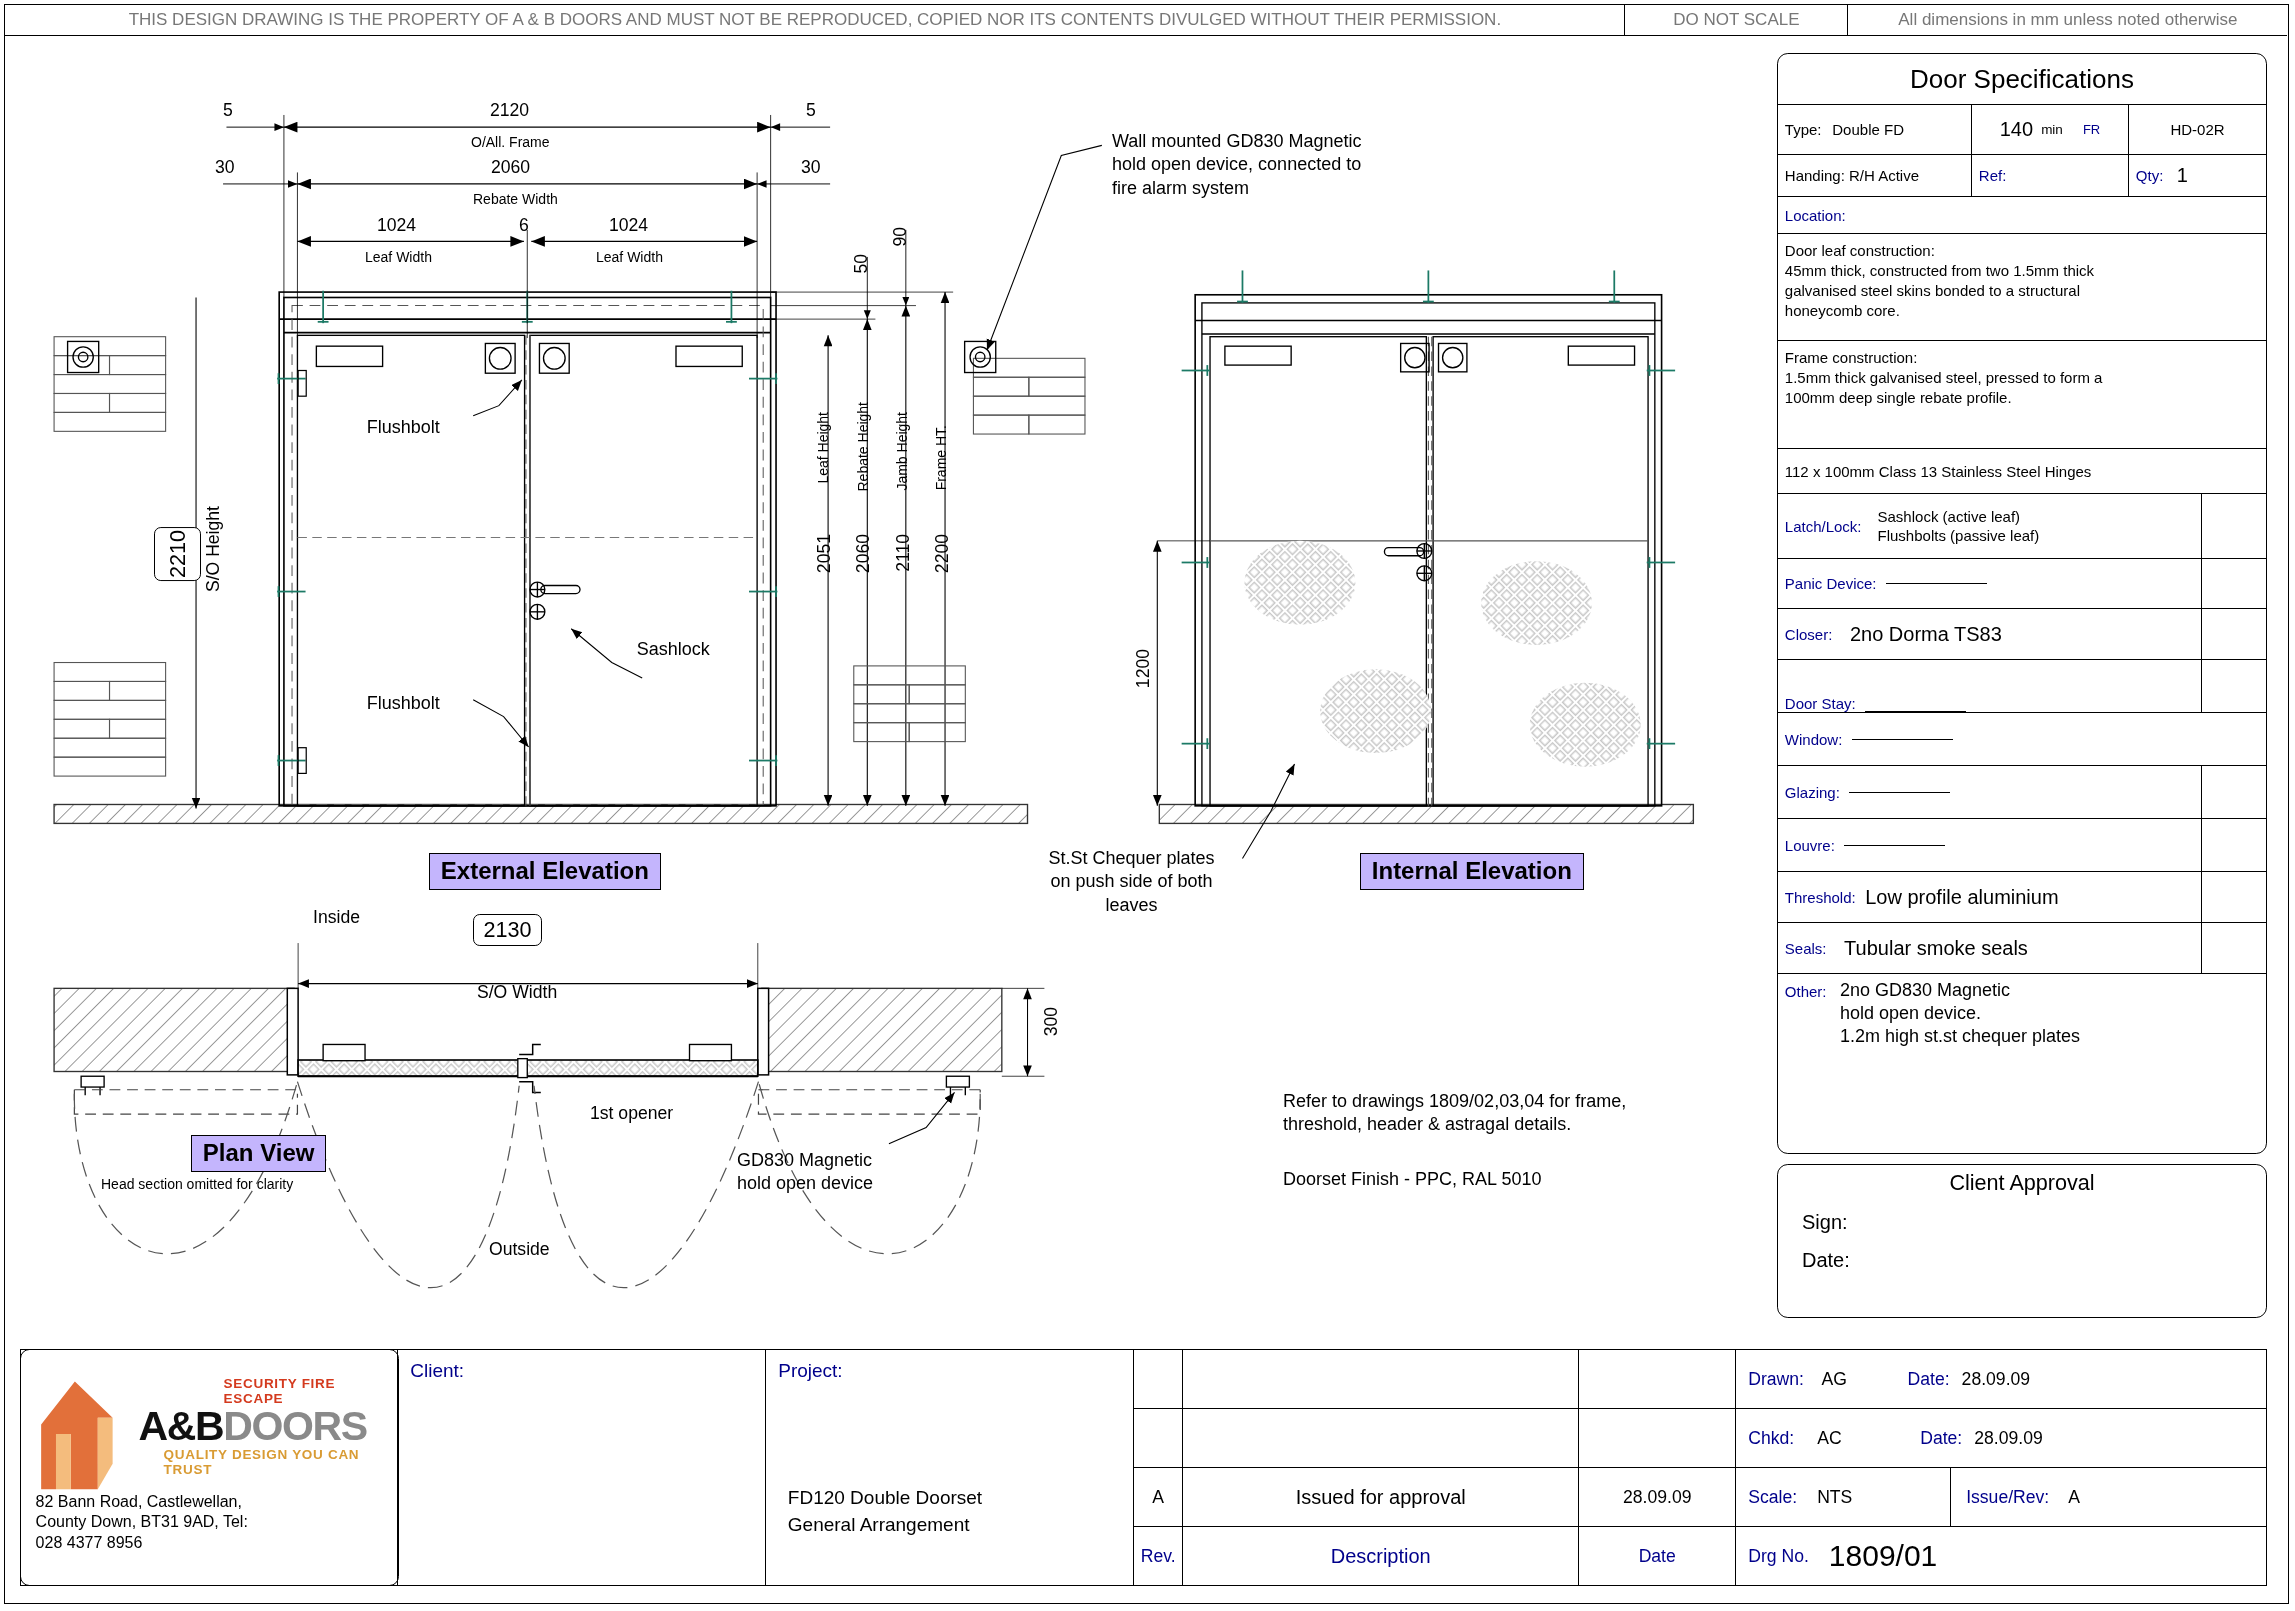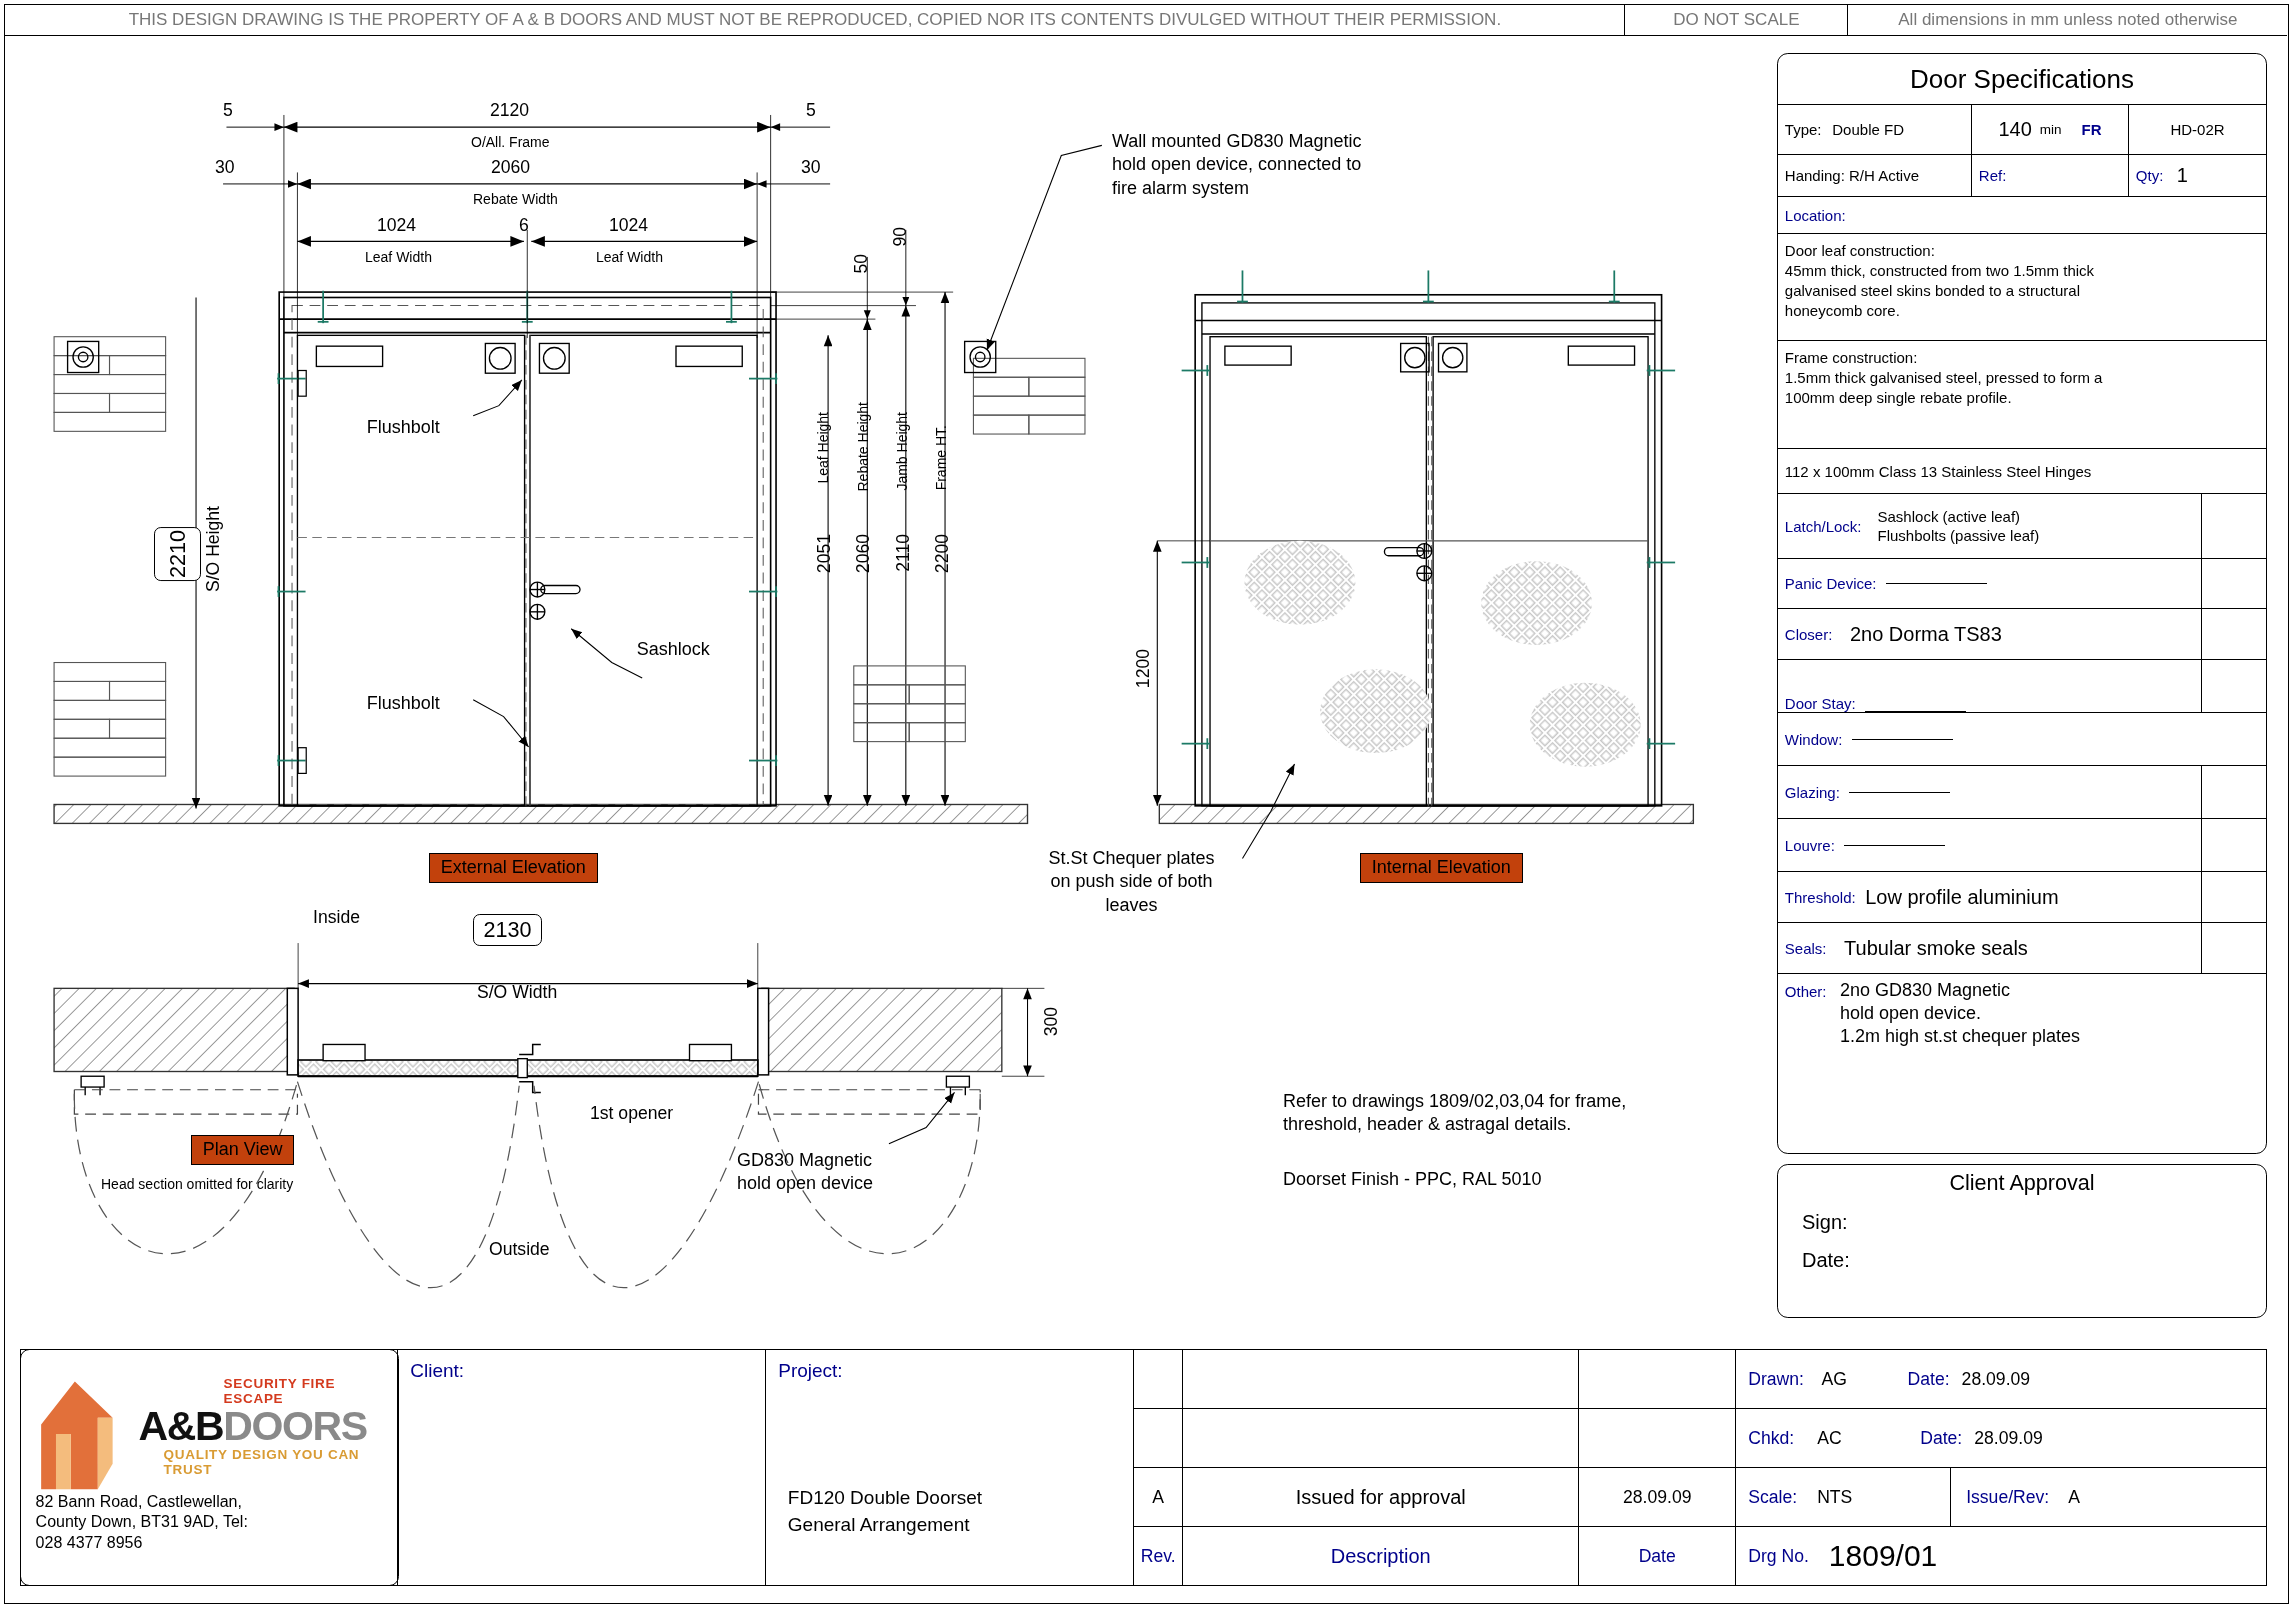--- a/index.html
+++ b/index.html
@@ -63,21 +63,21 @@
   #logo-wordmark .dark{color:#111;}
   #logo-wordmark .gray{color:#8a8a8a;}
   #logo-top{position:absolute;left:203px;top:26px;font-size:13.5px;font-weight:bold;color:#d43a1e;letter-spacing:0.7px;}
   #logo-sub{position:absolute;left:143px;top:97px;font-size:13.5px;font-weight:bold;color:#d99b33;letter-spacing:0.7px;}
   #logo-addr{position:absolute;left:15px;top:142px;font-size:16px;line-height:1.28;}
 
   
   .dimtxt{font-size:17.6px;}
   .dimtxt-s{font-size:14px;}
   .anno{font-size:18px;line-height:1.30;}
-  .viewlabel{font-size:18px;border:1.4px solid #000;padding:3.4px 10.8px;background:#c2410c;display:inline-block;}
+  .viewlabel{font-size:24px;border:1.4px solid #000;padding:3.4px 10.8px;background:#c4b5fd;display:inline-block;font-weight:bold;}
   .roundbox{border:1.4px solid #000;border-radius:6.8px;padding:2px 9.5px;font-size:21.6px;display:inline-block;background:#fff;}
   .vert{writing-mode:vertical-rl;transform:rotate(180deg);}
 </style>
 </head>
 <body>
 
 <div class="abs" id="sheet-border"></div>
 
 <div class="abs" id="header-strip">
   <div class="cell" id="hdr-copyright">THIS DESIGN DRAWING IS THE PROPERTY OF A &amp; B DOORS AND MUST NOT BE REPRODUCED, COPIED NOR ITS CONTENTS DIVULGED WITHOUT THEIR PERMISSION.</div>
@@ -506,21 +506,21 @@
   <div id="spec-title">Door Specifications</div>
 
   <div class="srow" style="height:50px;">
     <div class="scell lbl" style="width:193px;">
       <span>Type:</span>
       <span style="margin-left:10.8px;">Double FD</span>
     </div>
     <div class="scell vsep" style="width:157px;justify-content:center;">
       <span class="bigval">140</span>
       <span style="font-size:13.5px;margin-left:8px;">min</span>
-      <span class="blue" style="font-size:15px;margin-left:20px;font-weight:bold;">FR</span>
+      <span class="blue" style="font-size:13px;margin-left:20px;">FR</span>
     </div>
     <div class="scell vsep val" style="flex:1;justify-content:center;">HD-02R</div>
   </div>
 
   <div class="srow" style="height:42px;">
     <div class="scell lbl" style="width:193px;">Handing: R/H Active</div>
     <div class="scell vsep lbl blue" style="width:157px;">Ref:</div>
     <div class="scell vsep" style="flex:1;">
       <span class="lbl blue">Qty:</span>
       <span class="bigval" style="margin-left:13.5px;">1</span>

